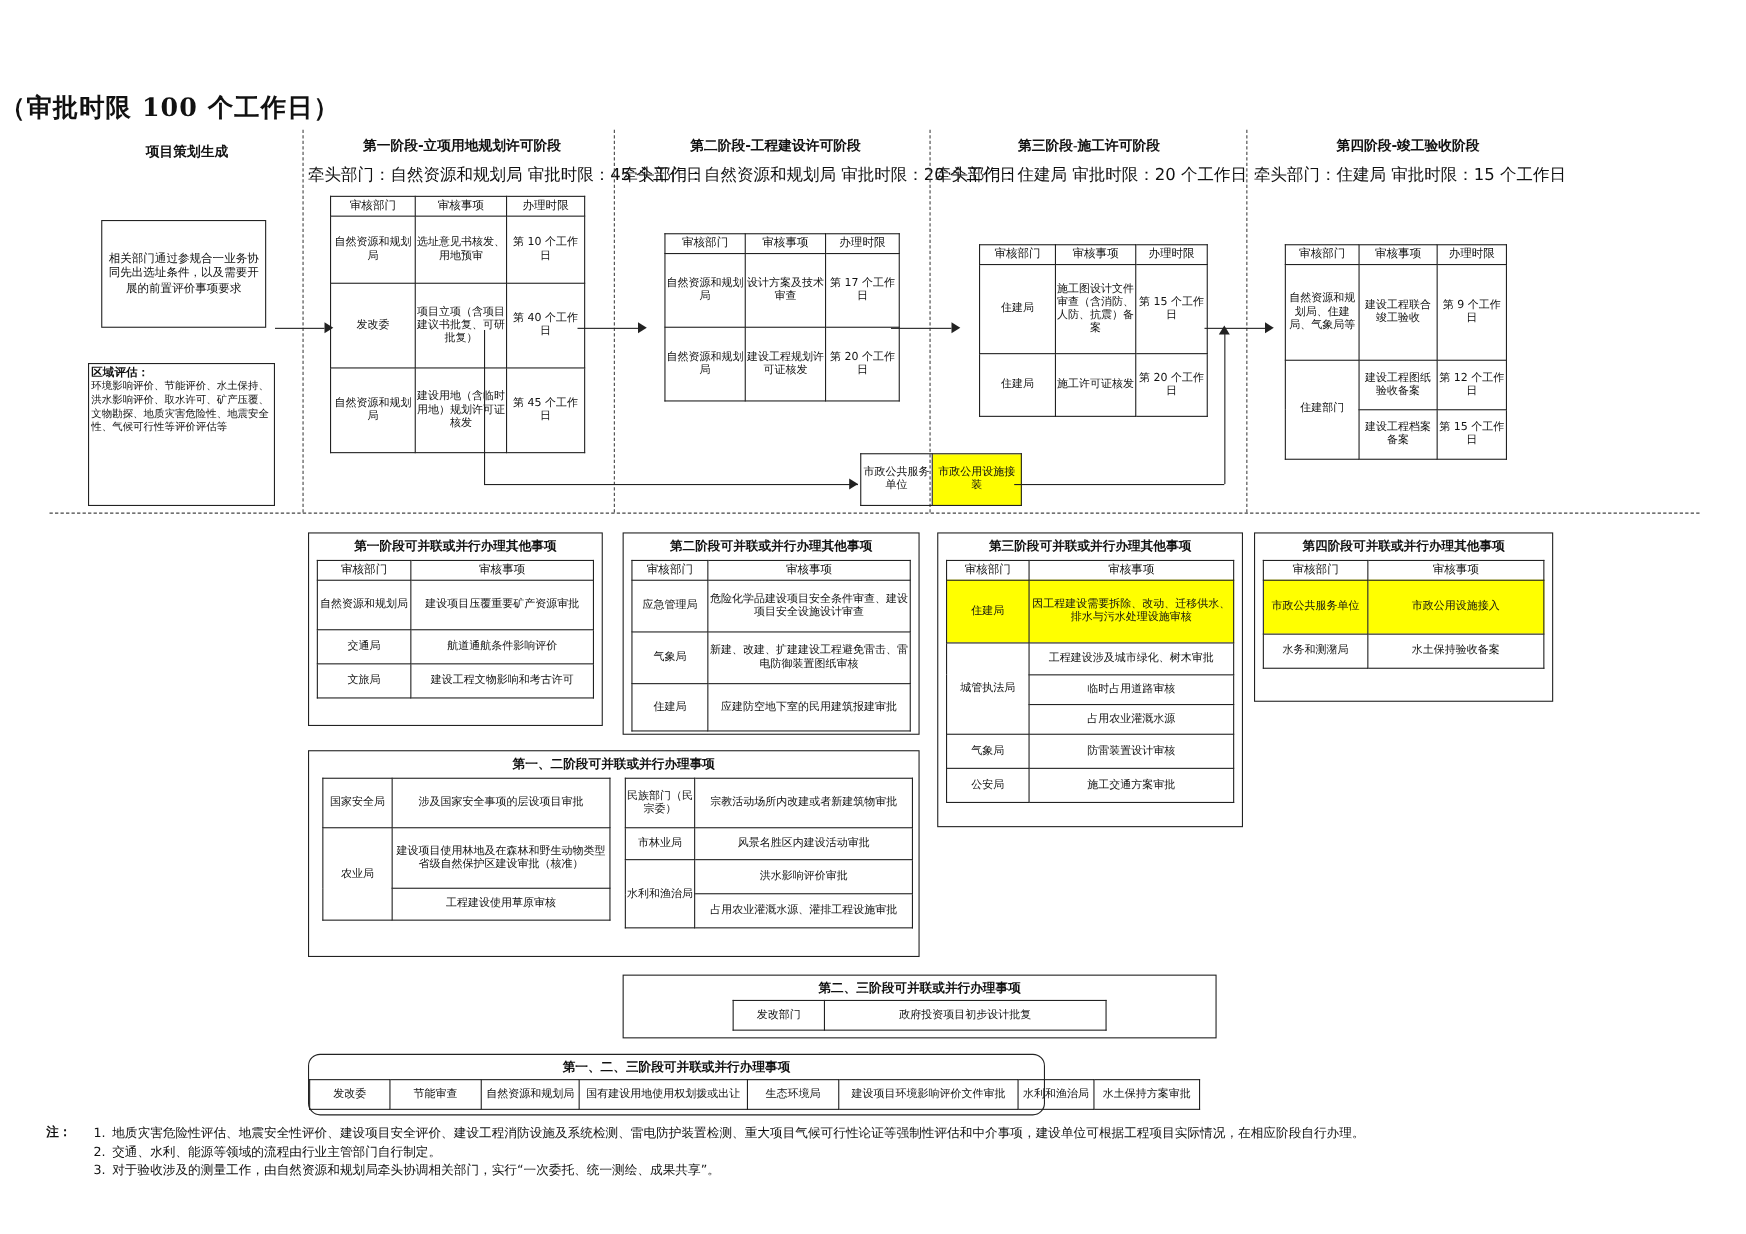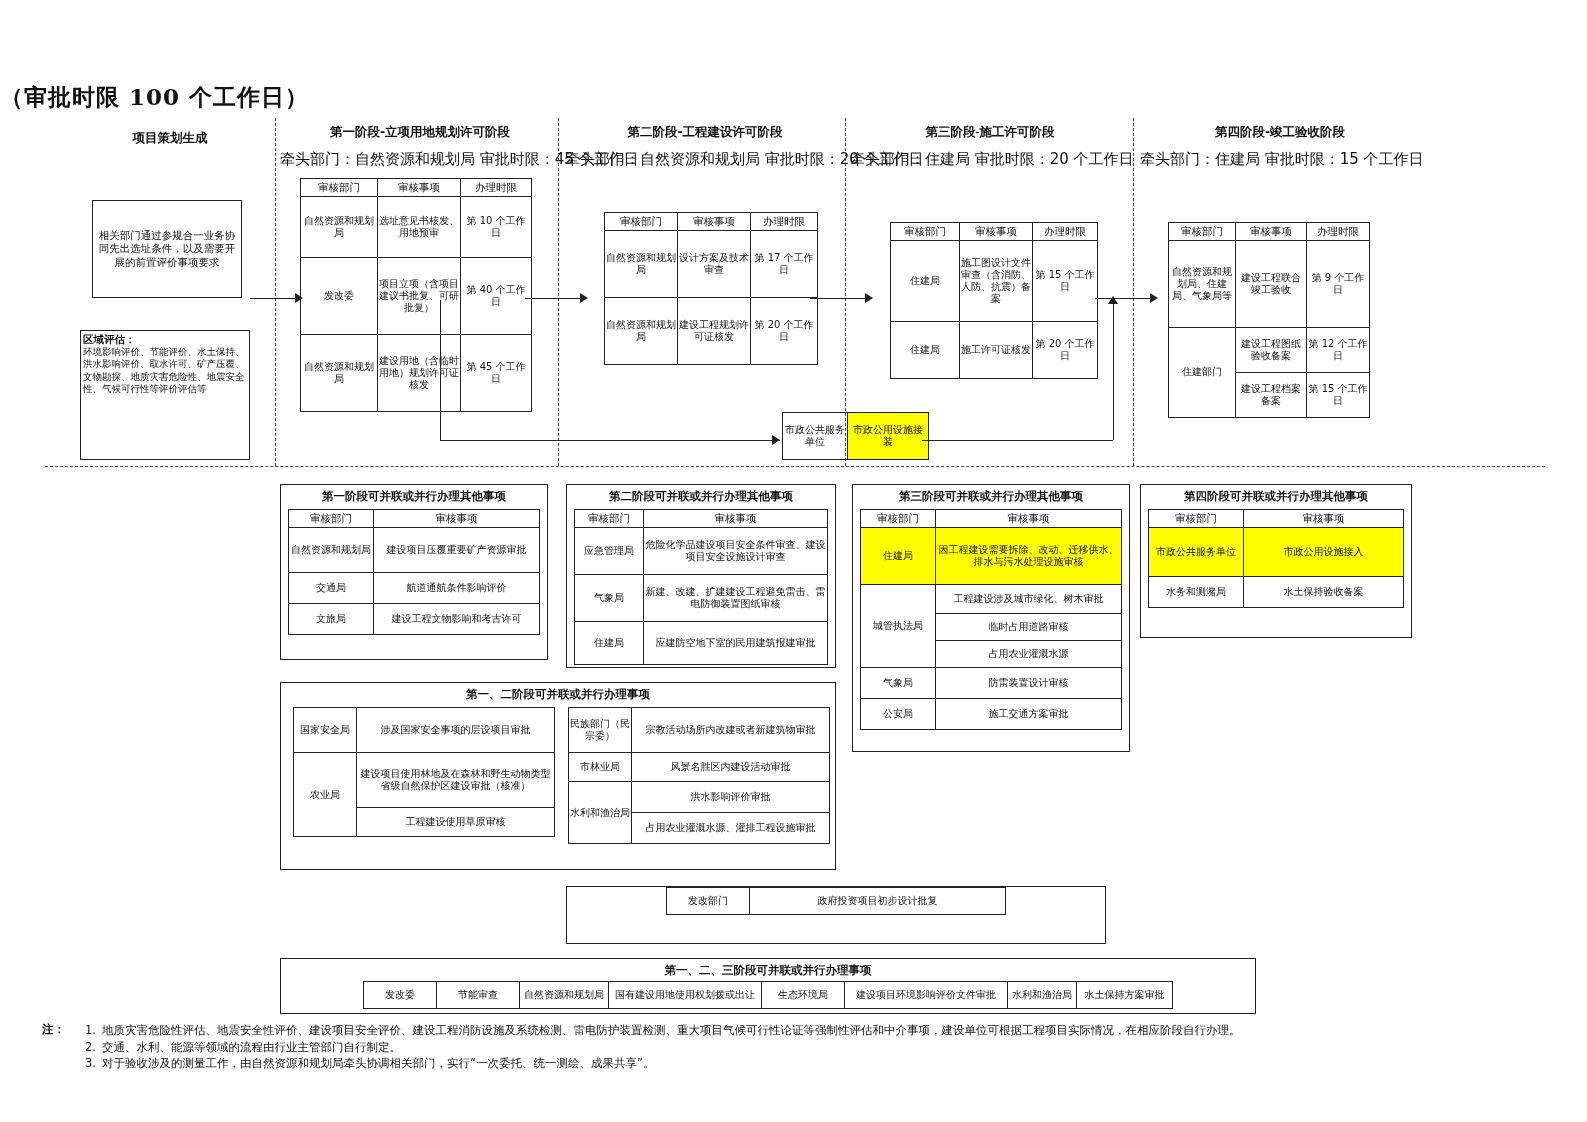--- a/index.html
+++ b/index.html
@@ -306,31 +306,32 @@
         <td rowspan="2">水利和渔治局</td>
         <td style="height:26px;">洪水影响评价审批</td>
       </tr>
       <tr>
         <td style="height:26px;">占用农业灌溉水源、灌排工程设施审批</td>
       </tr>
     </tbody></table>
   </div>
 
   <div class="grp" style="left:566px;top:886px;width:540px;height:58px;">
+    <div class="grptitle">第二、三阶段可并联或并行办理事项</div>
     <table class="g" style="position:static;width:340px;margin:0 auto;">
       <tbody>
           <tr>
         <td style="width:80px;height:22px;">发改部门</td>
         <td>政府投资项目初步设计批复</td>
       </tr>
     </tbody>
       </table>
   </div>
 
-  <div class="grp" style="left:280px;top:958px;width:976px;height:56px;">
+  <div class="grp" style="left:280px;top:958px;width:670px;height:56px;border-radius:11px;">
     <div class="grptitle">第一、二、三阶段可并联或并行办理事项</div>
     <table class="g" style="position:static;width:810px;margin:0 auto;">
       <tbody>
           <tr>
         <td style="width:70px;height:22px;">发改委</td>
         <td style="width:80px;">节能审查</td>
         <td style="width:86px;">自然资源和规划局</td>
         <td style="width:150px;">国有建设用地使用权划拨或出让</td>
         <td style="width:80px;">生态环境局</td>
         <td style="width:160px;">建设项目环境影响评价文件审批</td>

